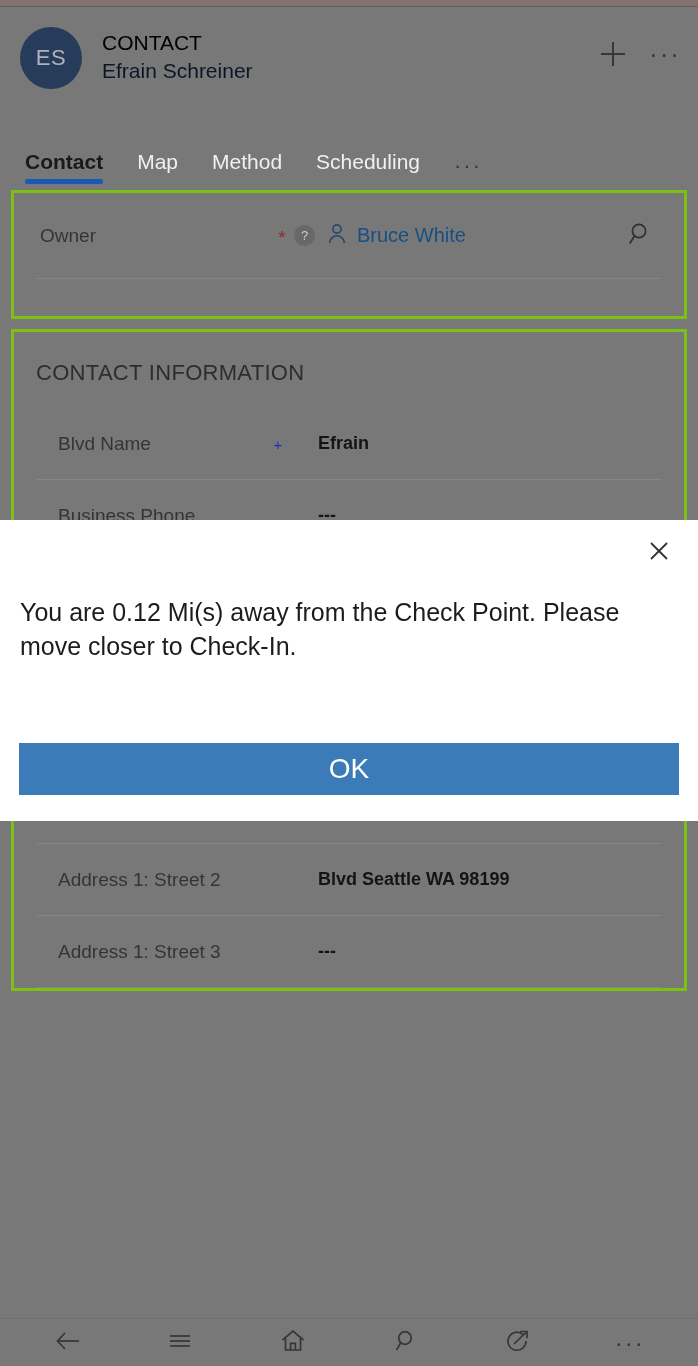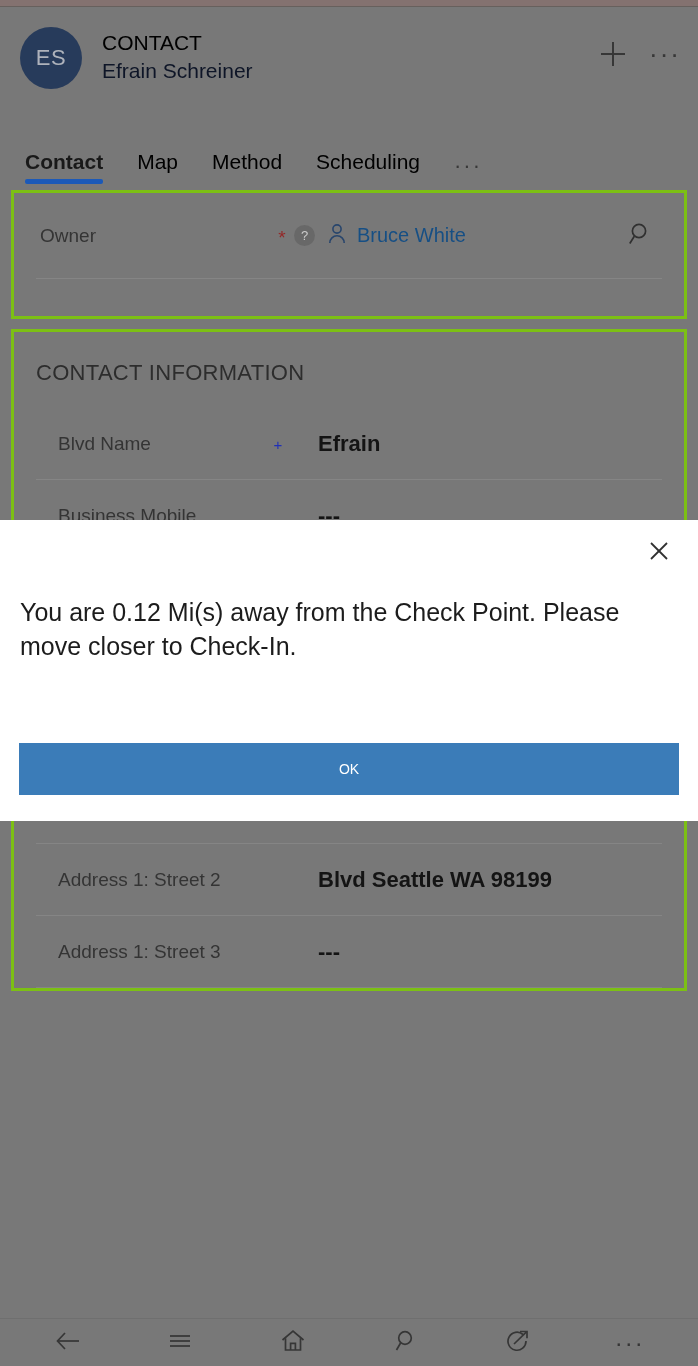--- a/index.html
+++ b/index.html
@@ -107,21 +107,21 @@
     display: flex;
     align-items: flex-end;
     padding: 0 0 0 25px;
     height: 78px;
     gap: 34px;
   }
 
   .tab {
     position: relative;
     font-size: 21px;
-    color: #000000;
+    color: #ffffff;
     padding-bottom: 16px;
     white-space: nowrap;
   }
 
   .tab.is-active {
     font-weight: bold;
     color: #1b1b1b;
   }
 
   .tab.is-active::after {
@@ -240,21 +240,21 @@
     color: #2233c4;
     font-size: 15px;
     width: 20px;
     flex: 0 0 auto;
     text-align: center;
     line-height: 1;
     padding-top: 2px;
   }
 
   .field-value {
-    font-size: 22px;
+    font-size: 18px;
     color: #161616;
     font-weight: bold;
     flex: 1 1 auto;
     padding-left: 30px;
     white-space: nowrap;
     overflow: hidden;
   }
 
   .field-value.is-empty { letter-spacing: 0px; }
 
@@ -298,21 +298,21 @@
     color: #1c1c1c;
     padding: 26px 26px 0 20px;
     flex: 1 1 auto;
   }
 
   .modal-ok {
     margin: 0 19px 26px 19px;
     height: 52px;
     background: #3b7cb8;
     color: #ffffff;
-    font-size: 14px;
+    font-size: 28px;
     display: flex;
     align-items: center;
     justify-content: center;
     border: none;
     font-family: inherit;
   }
 
   
   .bottom-nav {
     position: absolute;
@@ -414,21 +414,21 @@
   <div class="card info-card">
     <div class="section-title">CONTACT INFORMATION</div>
 
     <div class="field-row">
       <div class="field-label">Blvd Name</div>
       <div class="biz-plus">+</div>
       <div class="field-value">Efrain</div>
     </div>
 
     <div class="field-row">
-      <div class="field-label">Business Mobile</div>
+      <div class="field-label">Business Phone</div>
       <div class="biz-plus"></div>
       <div class="field-value is-empty">---</div>
     </div>
 
     <div class="field-row">
       <div class="field-label">Mobile Phone</div>
       <div class="biz-plus"></div>
       <div class="field-value is-empty">---</div>
     </div>
 

